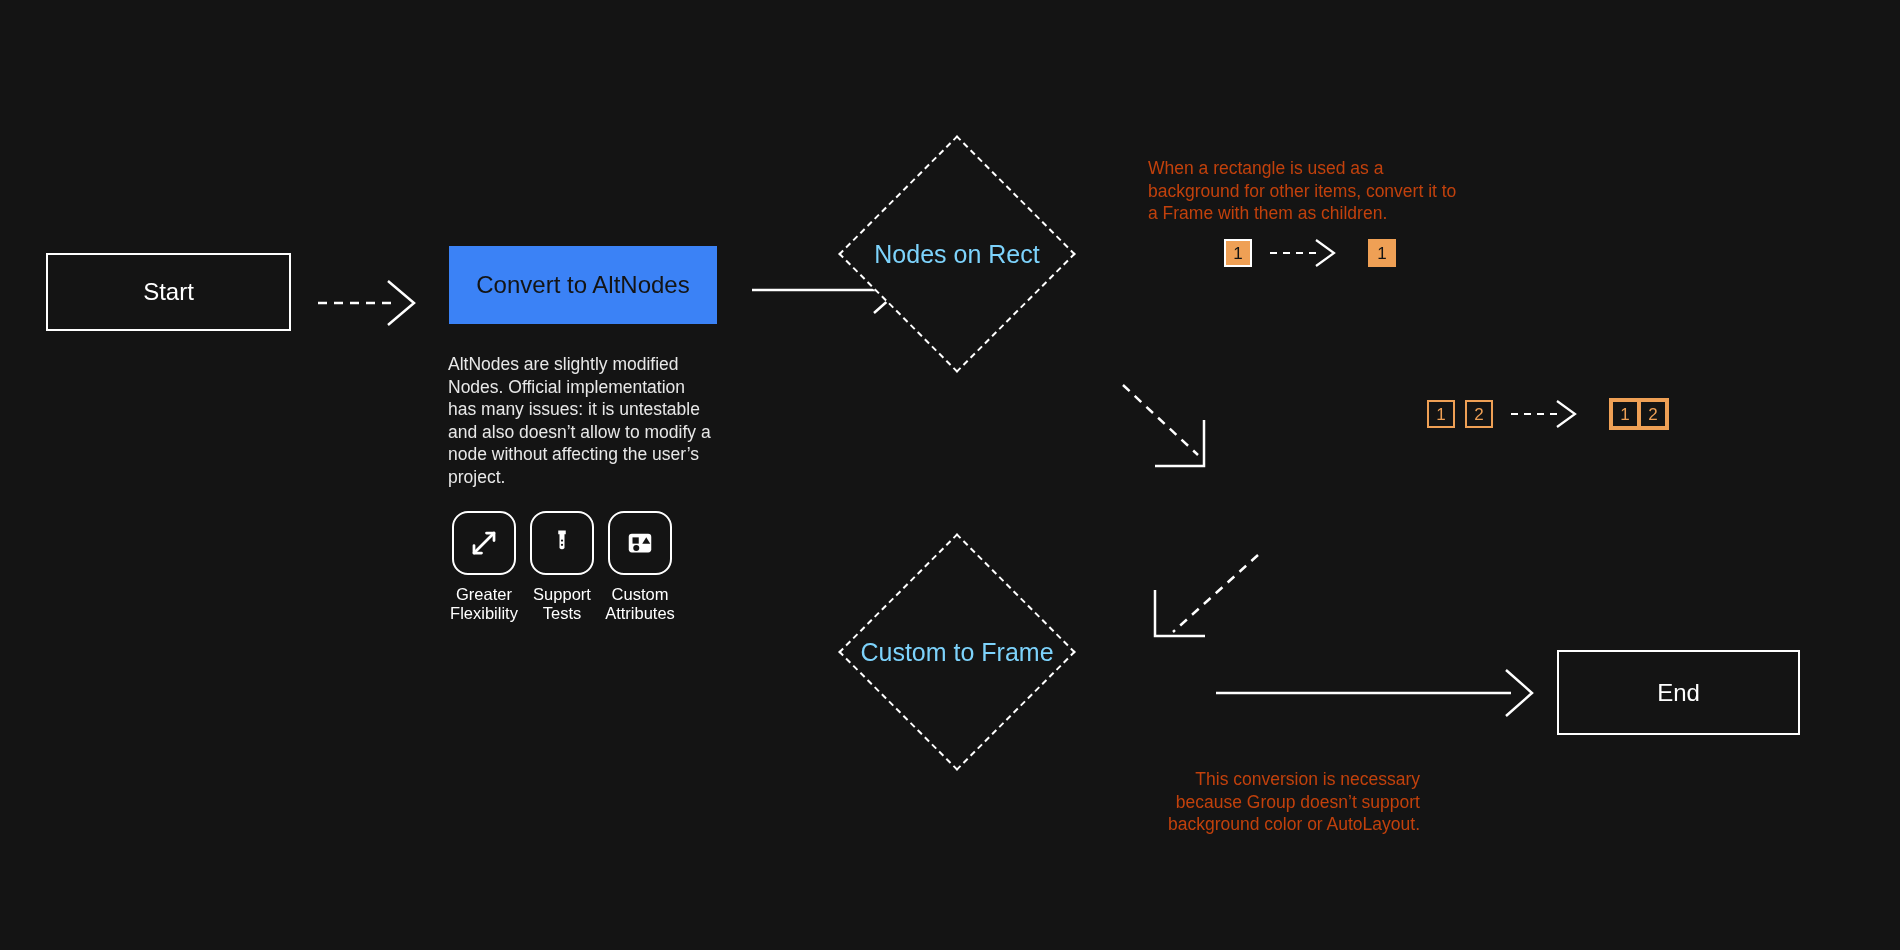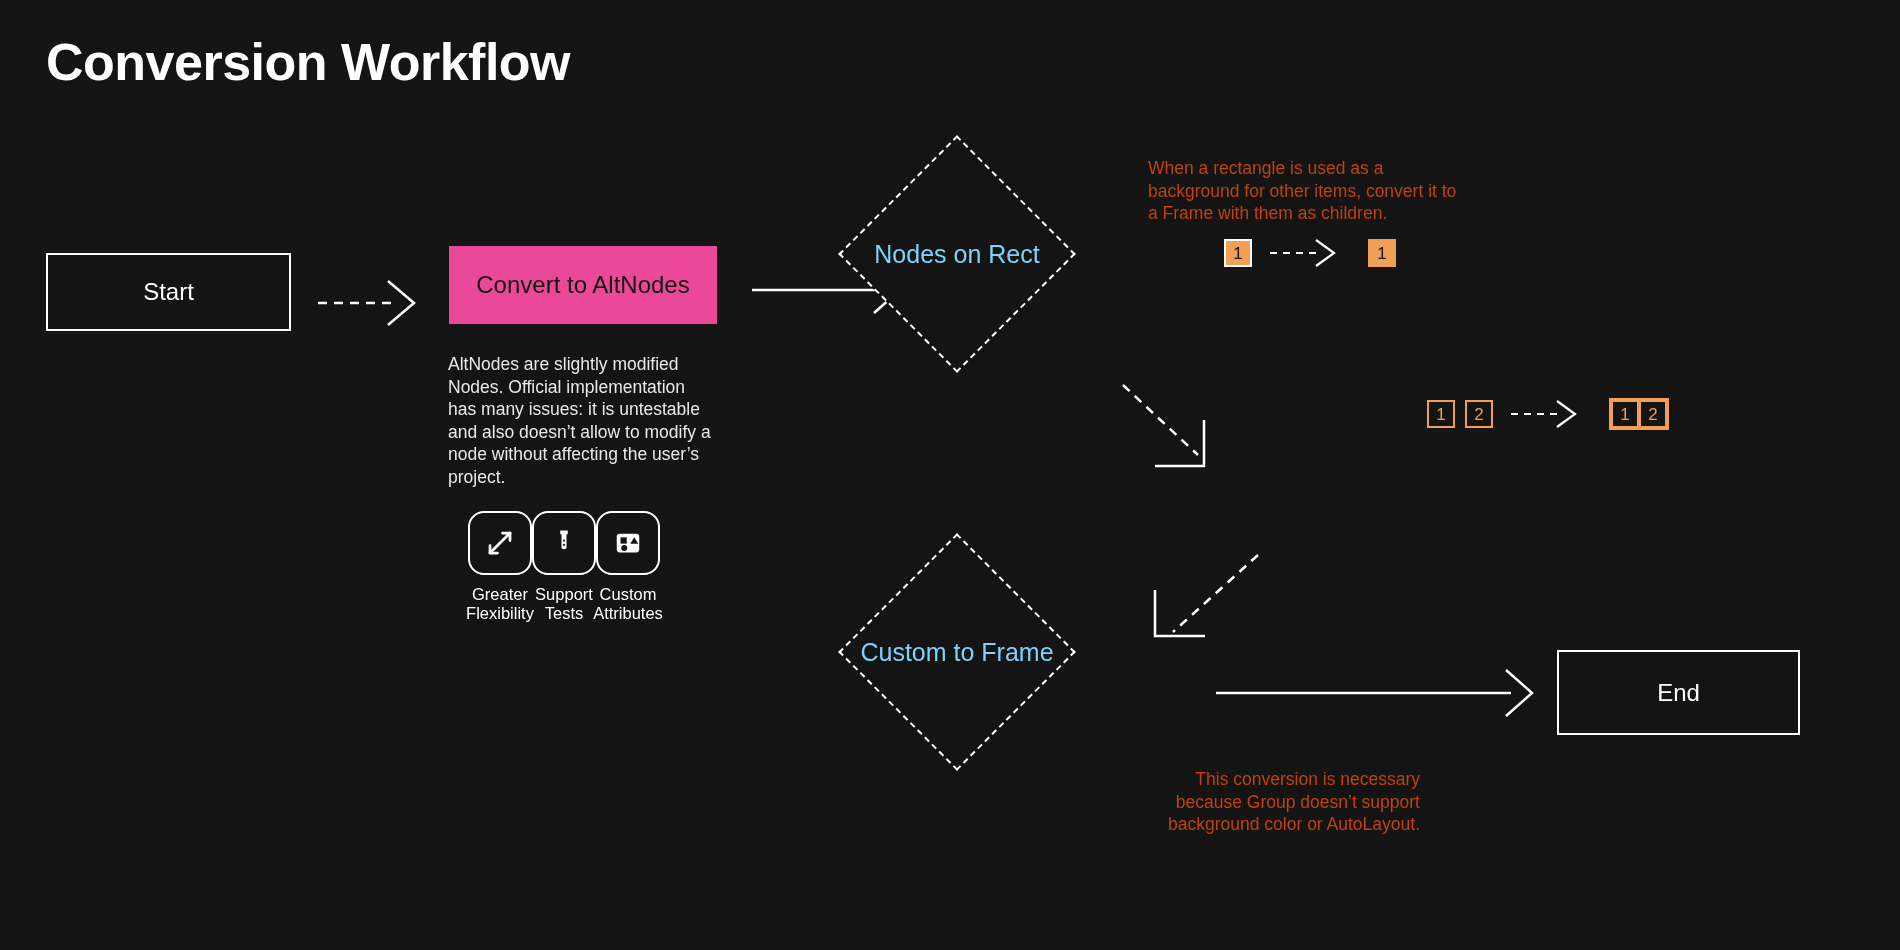--- a/index.html
+++ b/index.html
@@ -24,33 +24,33 @@
     background: #141414;
     display: flex; align-items: center; justify-content: center;
     color: #ffffff; font-size: 24px;
   }
   #start-box { left: 46px; top: 253px; width: 245px; height: 78px; }
   #end-box   { left: 1557px; top: 650px; width: 243px; height: 85px; }
 
   
   #convert-box {
     position: absolute; left: 449px; top: 246px; width: 268px; height: 78px;
-    background: #ec4899;
+    background: #3b82f6;
     display: flex; align-items: center; justify-content: center;
     color: #141414; font-size: 24px;
   }
 
   
   #convert-desc {
     position: absolute; left: 448px; top: 353px; width: 268px;
     color: #e8e8e8; font-size: 17.5px; line-height: 1.29;
   }
 
   
-  #features { position: absolute; left: 452px; top: 511px; display: flex; gap: 0; margin-left: 16px; }
+  #features { position: absolute; left: 452px; top: 511px; display: flex; gap: 14px; }
   .feature { width: 64px; display: flex; flex-direction: column; align-items: center; }
   .feature-card {
     width: 64px; height: 64px; border: 2px solid #ffffff; border-radius: 16px;
     display: flex; align-items: center; justify-content: center; background: #141414;
   }
   .feature-label {
     margin-top: 10px; color: #ffffff; font-size: 16.5px; line-height: 1.18;
     text-align: center; white-space: pre-line;
   }
 
@@ -91,21 +91,20 @@
 
   
   .arrow { position: absolute; }
   svg { display: block; overflow: visible; }
 </style>
 </head>
 <body>
 
 <div class="canvas">
 
-  <div class="title">Conversion Workflow</div>
 
   <div class="term-box" id="start-box">
     <span>Start</span>
   </div>
 
   <div class="arrow" style="left:318px; top:273px;">
     <svg width="110" height="60" viewBox="0 0 110 60">
       <line x1="0" y1="30" x2="78" y2="30" stroke="#ffffff" stroke-width="2.5" stroke-dasharray="9 7"></line>
       <polyline points="70,8 96,30 70,52" fill="none" stroke="#ffffff" stroke-width="2.5"></polyline>
     </svg>

